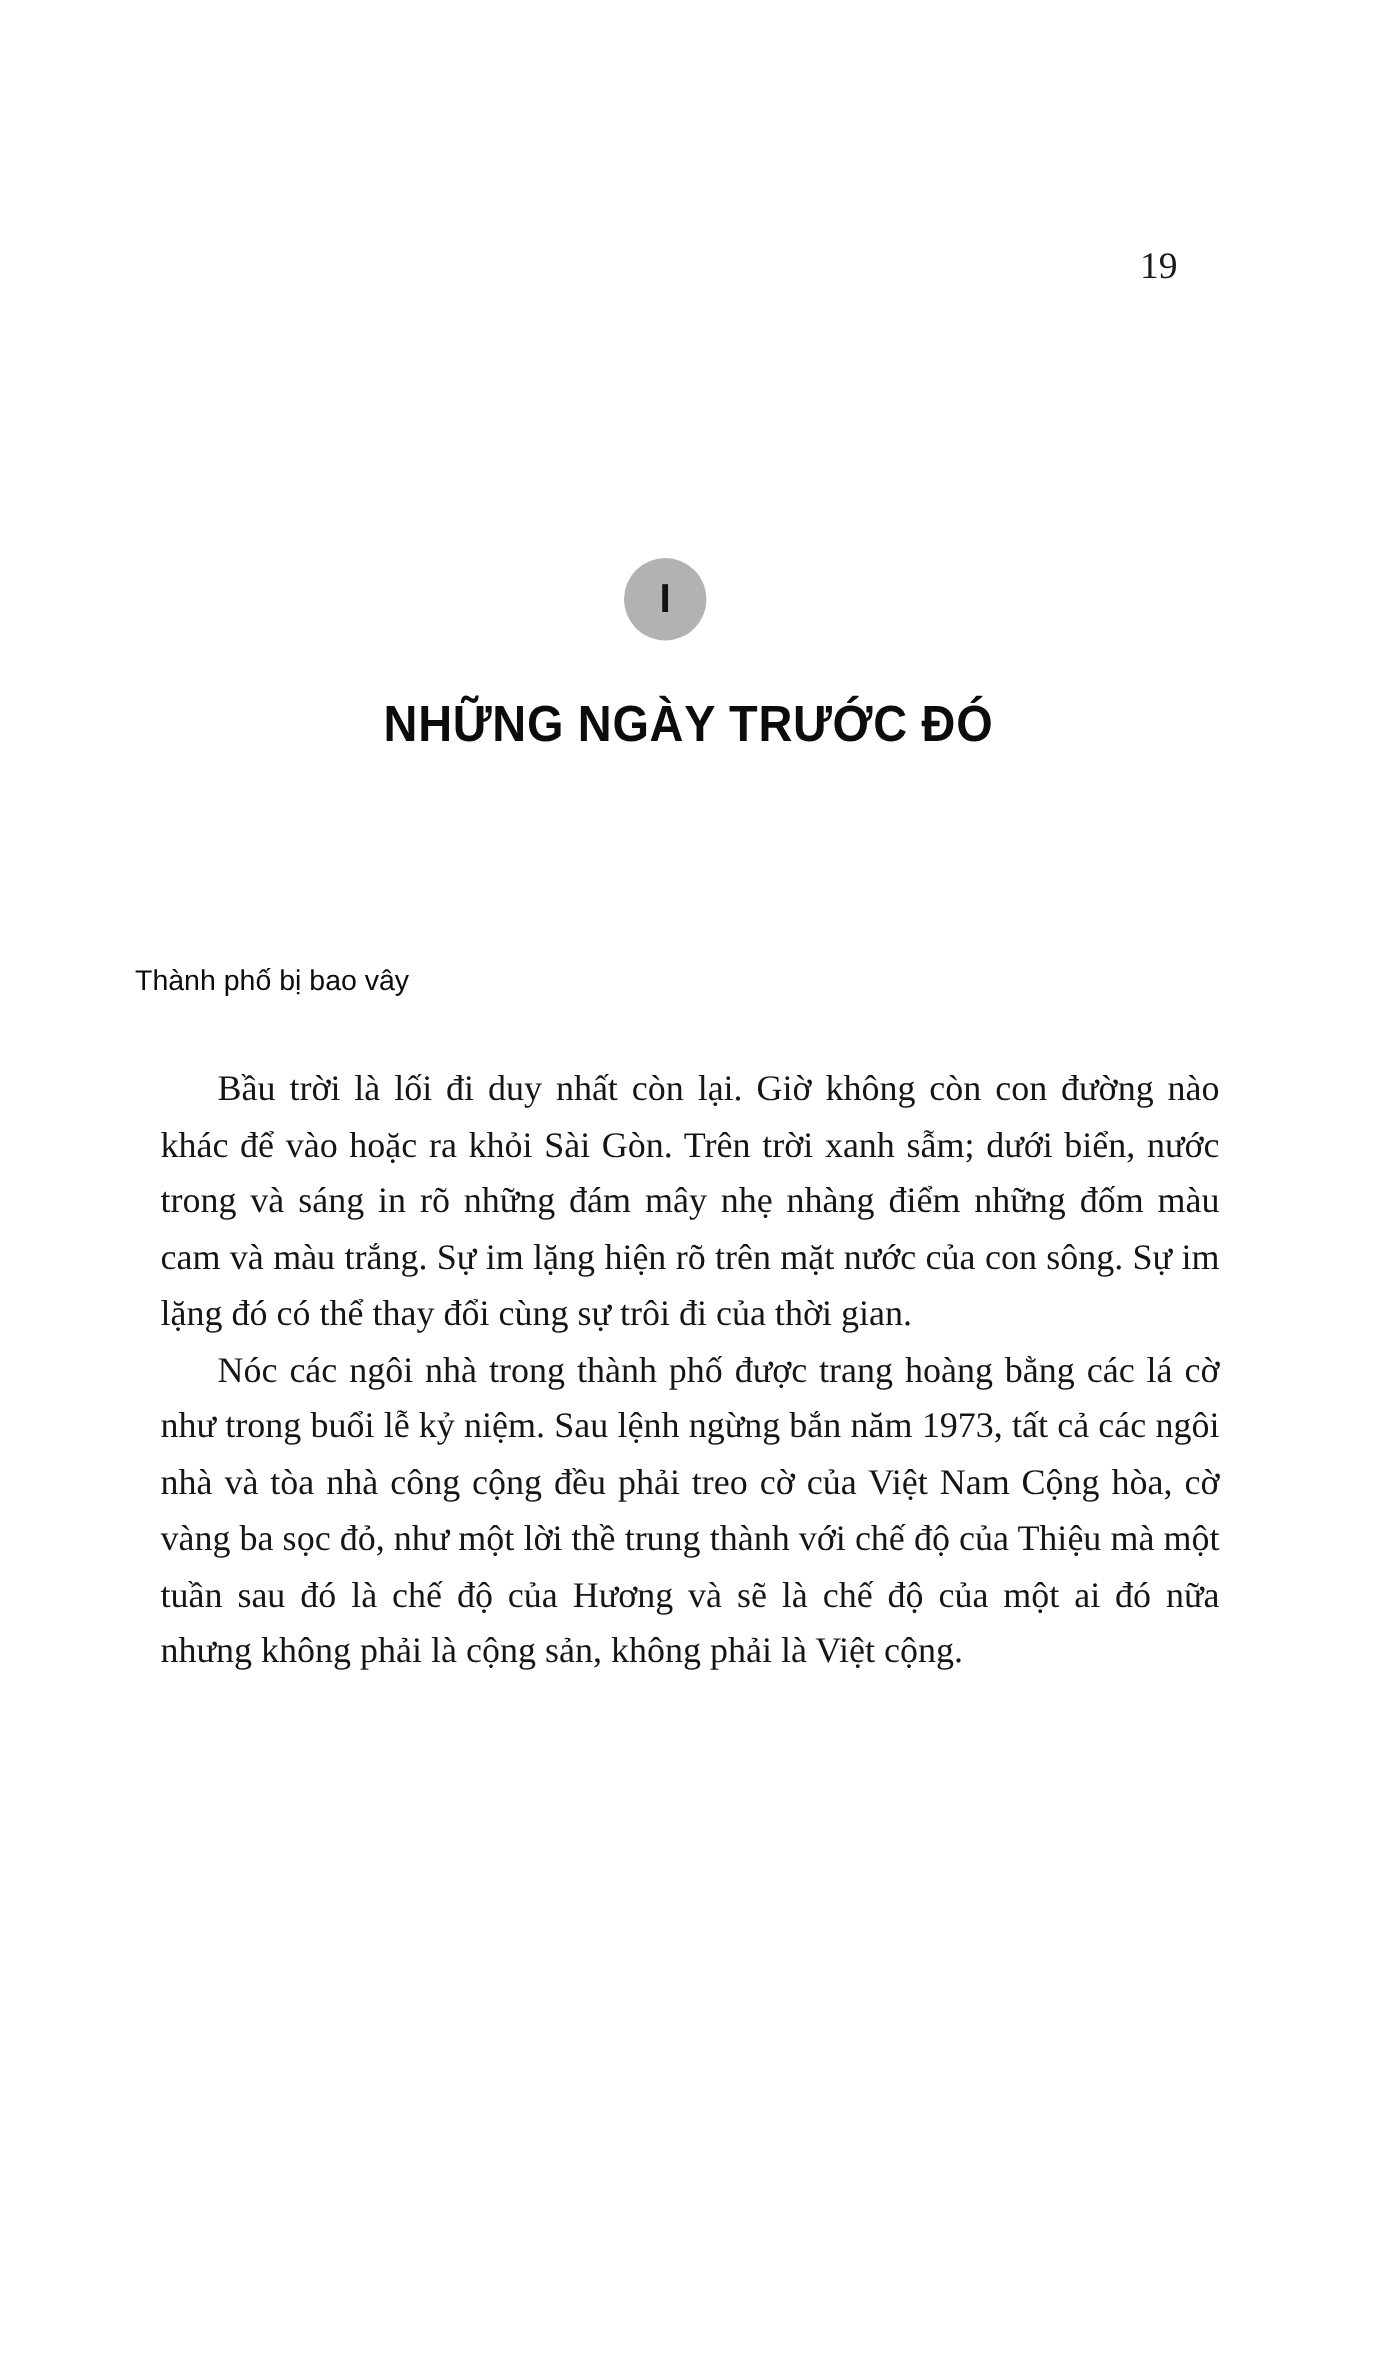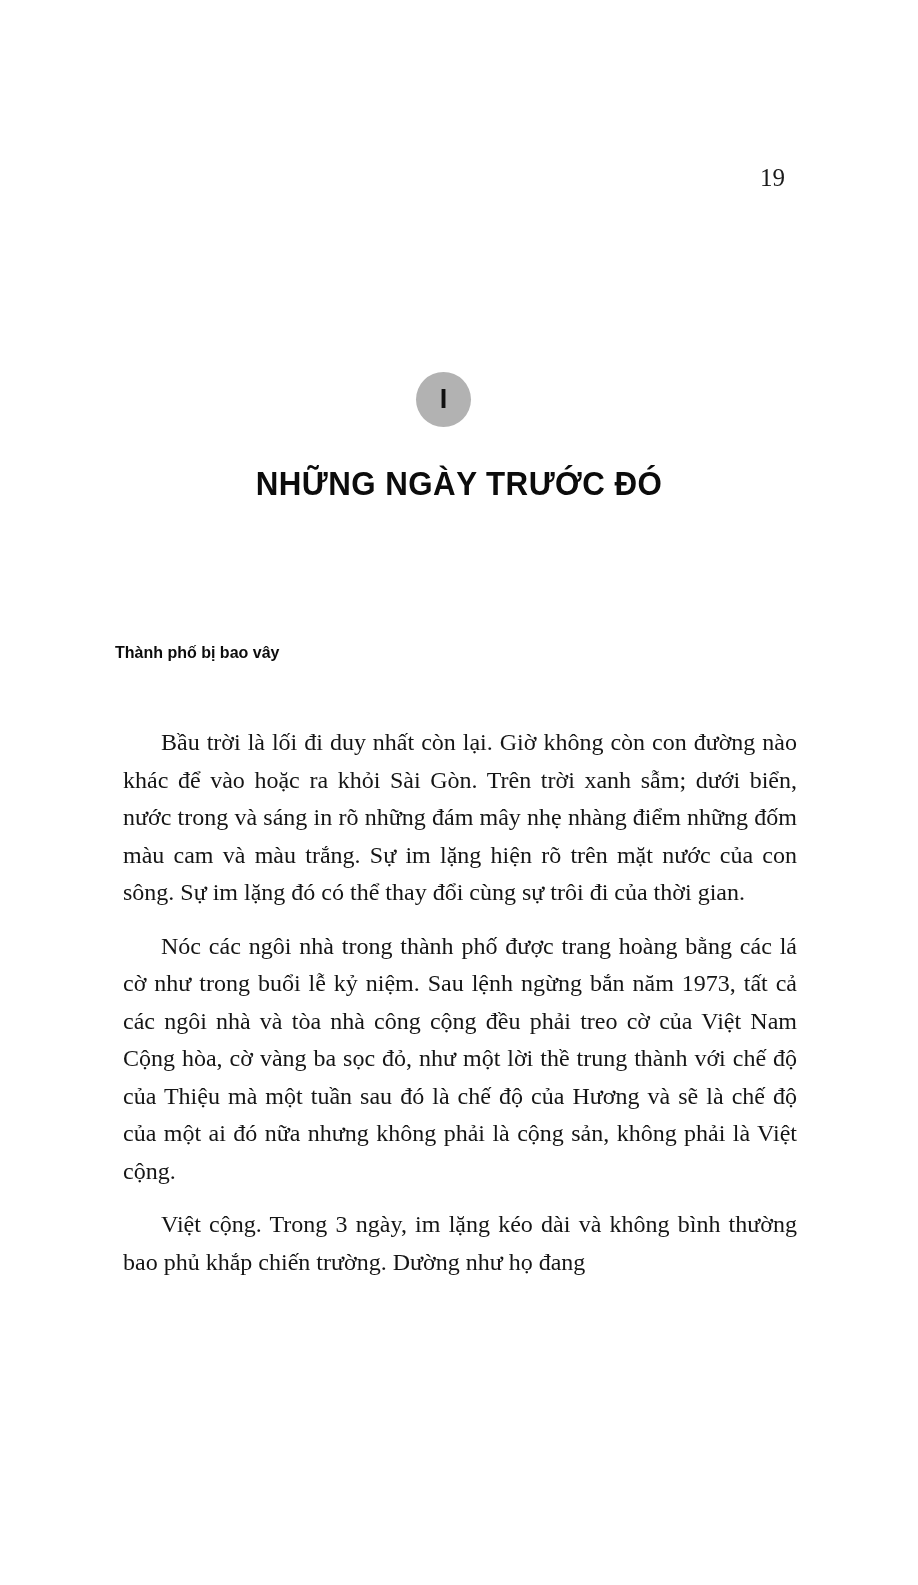--- a/index.html
+++ b/index.html
@@ -50,55 +50,54 @@
     font-size: 34px;
     letter-spacing: 0.5px;
     color: #0c0c0c;
     transform: scaleX(0.92);
     transform-origin: center;
     white-space: nowrap;
   }
   .section-heading {
     position: absolute;
     top: 644px;
-    left: 115px;
+    left: 90px;
     font-family: "Liberation Sans", sans-serif;
-    font-weight: bold;
-    font-size: 16px;
+    font-weight: normal;
+    font-size: 19px;
     color: #0c0c0c;
   }
   .body-text {
     position: absolute;
     top: 708px;
     left: 107px;
     width: 706px;
     font-size: 24px;
     line-height: 37.5px;
     text-align: justify;
     color: #151515;
   }
   .body-text p {
     text-indent: 38px;
-    margin: 16px;
+    margin: 0;
   }
 </style>
 </head>
 <body>
 
 <div class="page">
 
   <div class="page-number">19</div>
 
   <div class="chapter-marker">
     <span>I</span>
   </div>
 
   <div class="chapter-title">NHỮNG NGÀY TRƯỚC ĐÓ</div>
 
   <div class="section-heading">Thành phố bị bao vây</div>
 
   <div class="body-text">
     <p>Bầu trời là lối đi duy nhất còn lại. Giờ không còn con đường nào khác để vào hoặc ra khỏi Sài Gòn. Trên trời xanh sẫm; dưới biển, nước trong và sáng in rõ những đám mây nhẹ nhàng điểm những đốm màu cam và màu trắng. Sự im lặng hiện rõ trên mặt nước của con sông. Sự im lặng đó có thể thay đổi cùng sự trôi đi của thời gian.</p>
     <p>Nóc các ngôi nhà trong thành phố được trang hoàng bằng các lá cờ như trong buổi lễ kỷ niệm. Sau lệnh ngừng bắn năm 1973, tất cả các ngôi nhà và tòa nhà công cộng đều phải treo cờ của Việt Nam Cộng hòa, cờ vàng ba sọc đỏ, như một lời thề trung thành với chế độ của Thiệu mà một tuần sau đó là chế độ của Hương và sẽ là chế độ của một ai đó nữa nhưng không phải là cộng sản, không phải là Việt cộng.</p>
-    <p>Việt cộng. Trong 3 ngày, im lặng kéo dài và không bình thường bao phủ khắp chiến trường. Dường như họ đang</p>
   </div>
 
 </div>
 
 </body></html>

